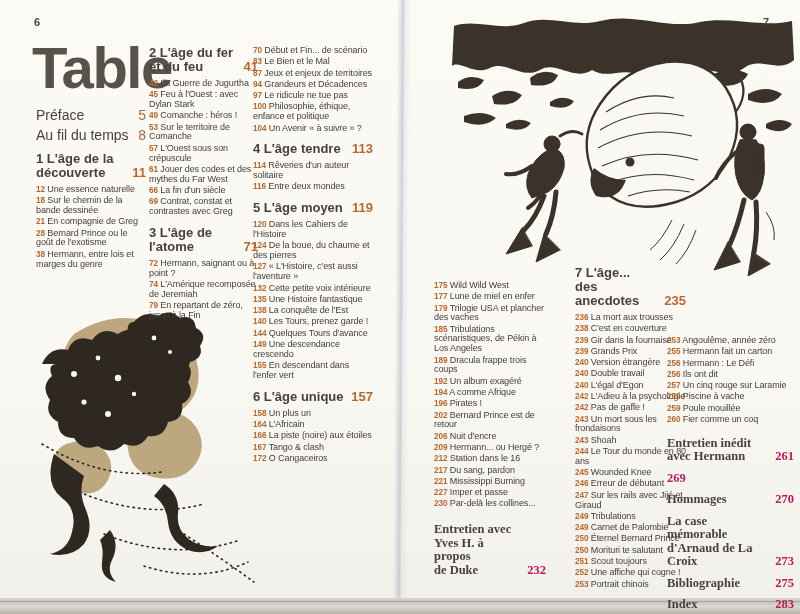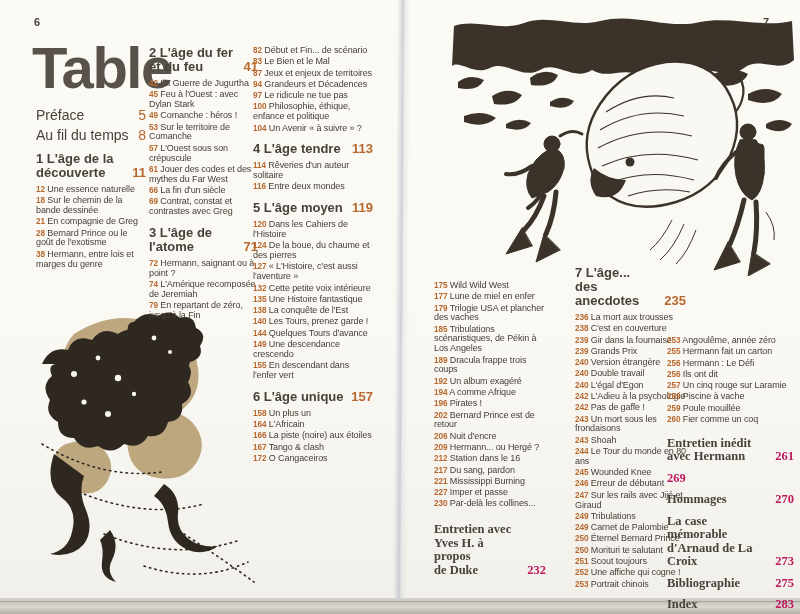--- a/index.html
+++ b/index.html
@@ -253,21 +253,21 @@
 
       <div class="entry"><span class="n">74</span> <span>L'Amérique recomposée de Jeremiah</span></div>
 
       <div class="entry"><span class="n">79</span> <span>En repartant de zéro, jusqu'à la Fin</span></div>
     </div>
 </div>
 
 <div class="col" id="col-l3">
   <div>
 
-      <div class="entry"><span class="n">82</span> <span>Début et Fin... de scénario</span></div>
+      <div class="entry"><span class="n">70</span> <span>Début et Fin... de scénario</span></div>
 
       <div class="entry"><span class="n">83</span> <span>Le Bien et le Mal</span></div>
 
       <div class="entry"><span class="n">87</span> <span>Jeux et enjeux de territoires</span></div>
 
       <div class="entry"><span class="n">94</span> <span>Grandeurs et Décadences</span></div>
 
       <div class="entry"><span class="n">97</span> <span>Le ridicule ne tue pas</span></div>
 
       <div class="entry"><span class="n">100</span> <span>Philosophie, éthique, enfance et politique</span></div>

